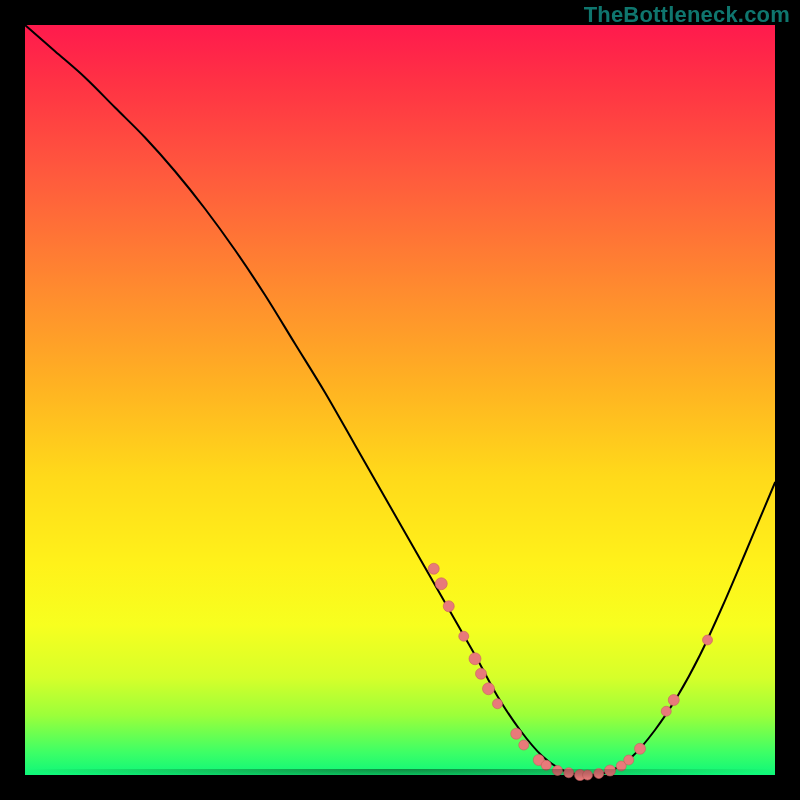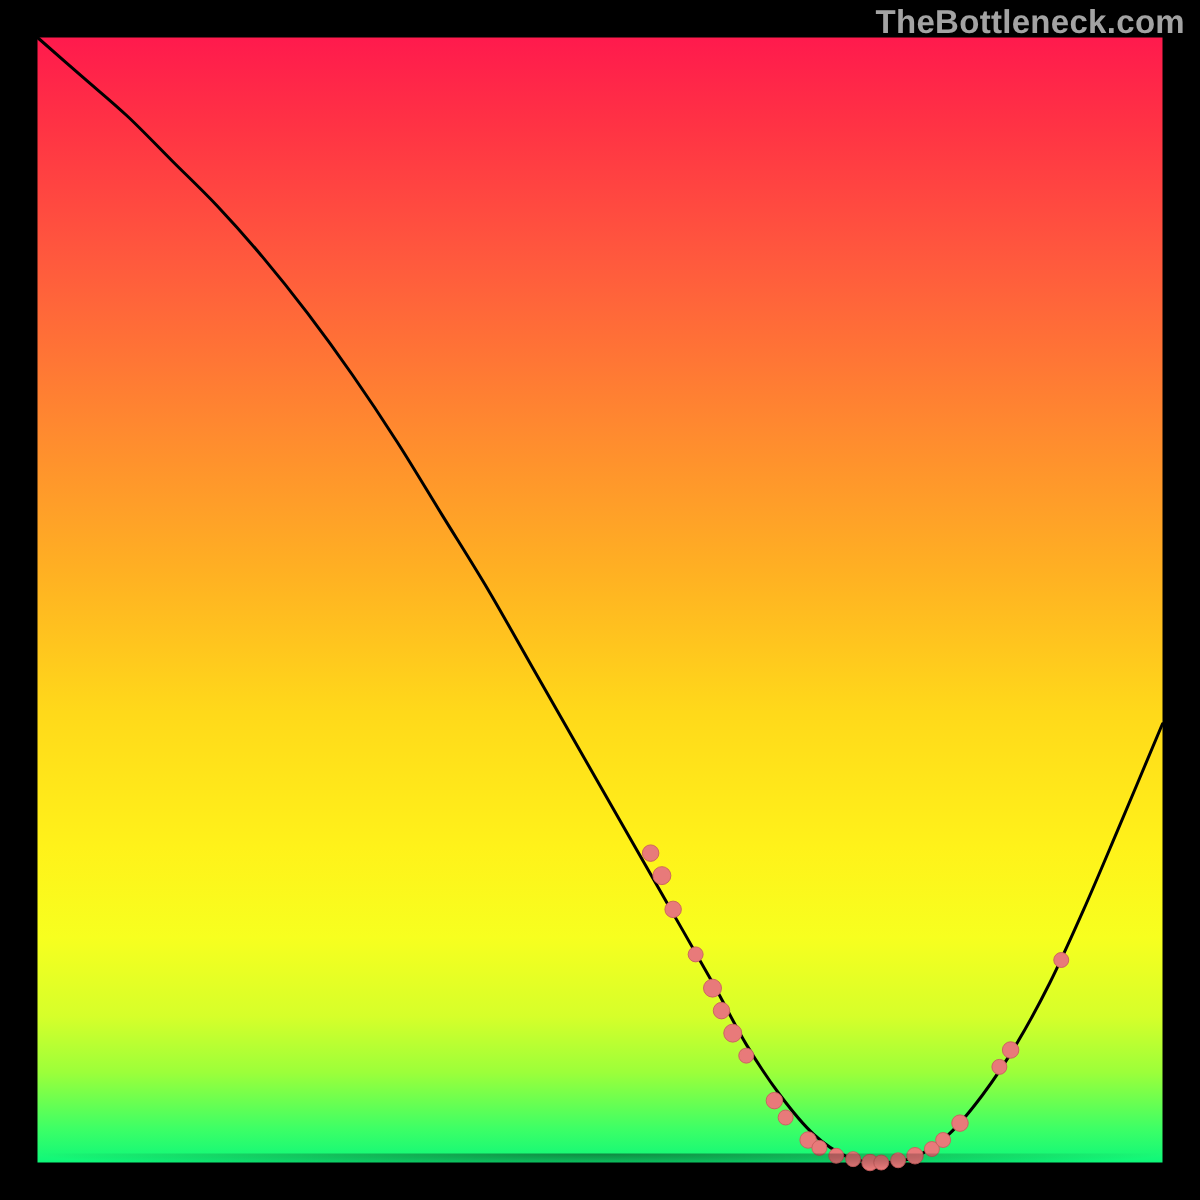--- a/index.html
+++ b/index.html
@@ -14,21 +14,21 @@
   .frame {
     position: relative;
     width: 800px;
     height: 800px;
     background: #000;
   }
   .watermark {
     position: absolute;
     top: 2px;
     right: 10px;
-    color: #a3a3a3;
+    color: #0f766e;
     font-size: 22px;
     font-weight: 600;
     letter-spacing: 0.2px;
     user-select: none;
   }
   .plot-area {
     position: absolute;
     left: 25px;
     top: 25px;
     width: 750px;

